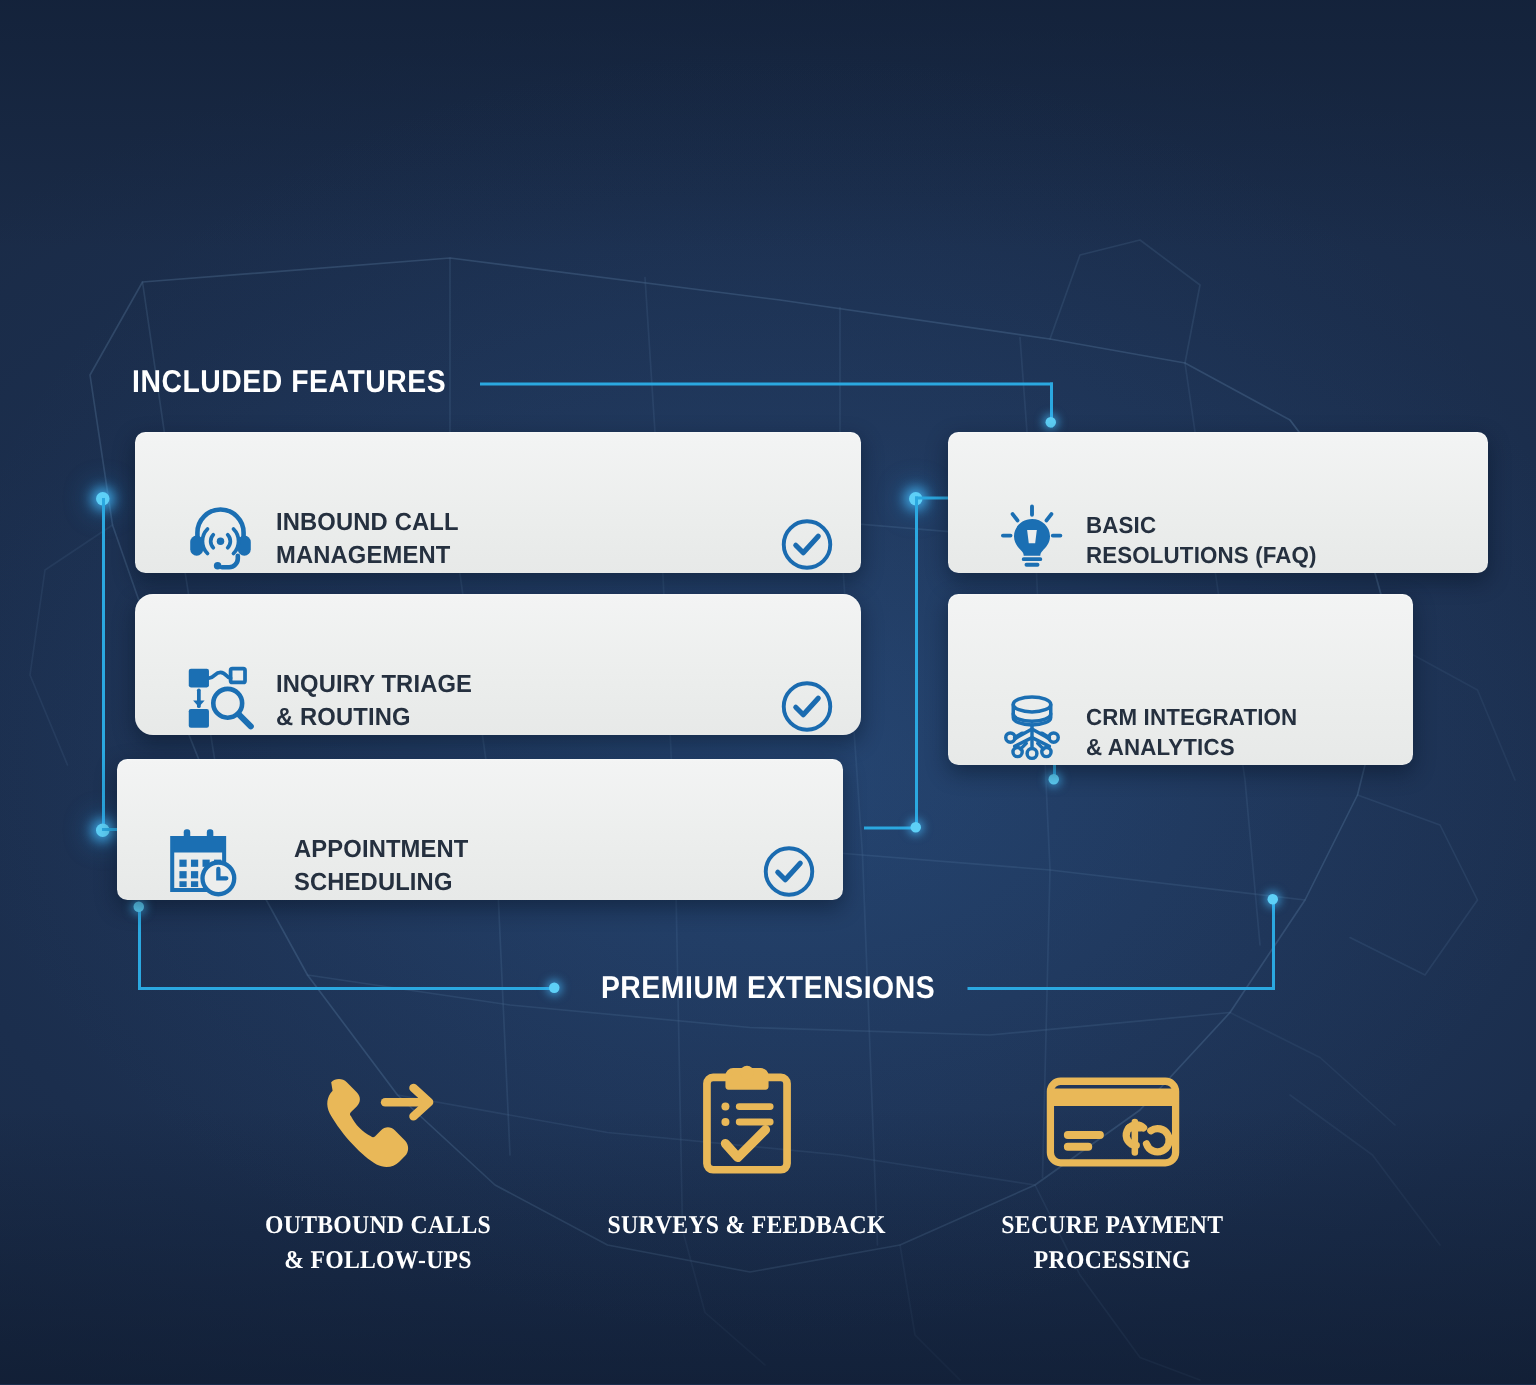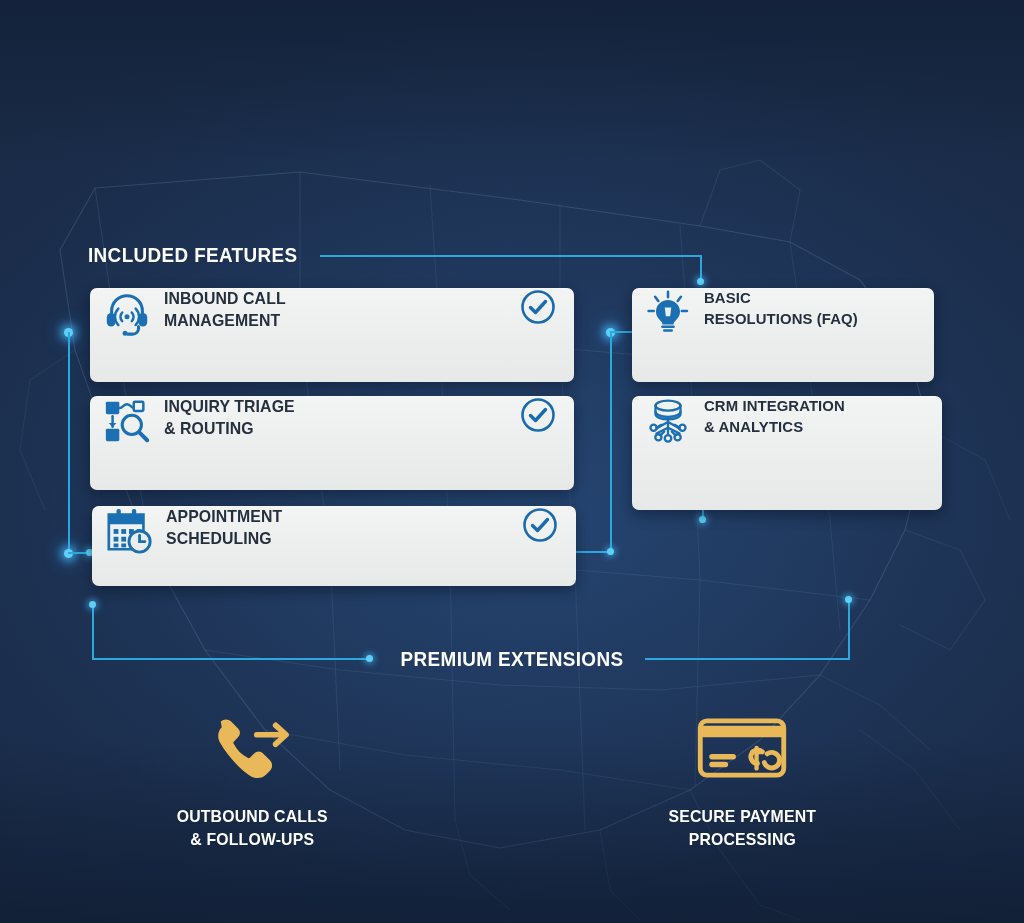--- a/index.html
+++ b/index.html
@@ -99,21 +99,22 @@
     box-shadow: 0 0 6px 2px rgba(70,190,255,.6);
   }
 
   
   .card {
     position: absolute;
     background: linear-gradient(180deg, #f3f4f4 0%, #eceeed 55%, #e7e9e8 100%);
     border-radius: 7px;
     box-shadow: 0 5px 14px rgba(5,15,30,.45), 0 1px 0 rgba(255,255,255,.25) inset;
     display: flex;
-    align-items: flex-start;
+    align-items: flex-end;
+    padding-left: 20px;
   }
   .card-icon {
     flex: 0 0 auto;
     width: 74px;
     display: flex; align-items: center; justify-content: center;
     color: #1b6fb3;
   }
   .card-icon svg { display: block; }
   .card-text {
     flex: 1 1 auto;
@@ -128,36 +129,37 @@
   .card-check {
     flex: 0 0 auto;
     width: 72px;
     display: flex; align-items: center; justify-content: center;
     color: #1a6bb0;
   }
   .card-check svg { display: block; }
 
   
   #card-0 { left: 90px; top: 288px; width: 484px; height: 94px; }
-  #card-1 { left: 90px; top: 396px; width: 484px; height: 94px; }
-  #card-2 { left: 92px; top: 506px; width: 484px; height: 80px; }
-  
-  #card-3 { left: 632px; top: 288px; width: 302px; height: 94px; }
+  #card-1 { left: 90px; top: 396px; width: 484px; height: 94px; border-radius: 12px; }
+  #card-2 { left: 78px; top: 506px; width: 484px; height: 94px; gap: 24px; }
+  
+  #card-3 { left: 632px; top: 288px; width: 360px; height: 94px; }
   #card-4 { left: 632px; top: 396px; width: 310px; height: 114px; }
   #card-3 .card-text, #card-4 .card-text { font-size: 15.5px; }
   #card-3 .card-icon, #card-4 .card-icon { width: 72px; }
 
   
   .prem {
     position: absolute;
     top: 706px;
     width: 260px;
     display: flex;
     flex-direction: column;
     align-items: center;
+    font-family: Liberation Serif, serif;
   }
   .prem-icon { color: #e9b858; height: 84px; display: flex; align-items: center; justify-content: center; }
   .prem-icon svg { display: block; }
   .prem-label {
     margin-top: 16px;
     color: #ffffff;
     font-size: 17px;
     font-weight: 700;
     line-height: 1.33;
     text-align: center;
@@ -359,20 +361,34 @@
       <svg width="82" height="70" viewBox="0 0 86 74" fill="none" stroke="currentColor">
         <path d="M10 9c3-3 8-3 11 0l7 7c3 3 3 7 0 10l-4 4c-1 1-1 2 0 3 3 6 8 11 14 14 1 1 2 1 3 0l4-4c3-3 7-3 10 0l7 7c3 3 3 8 0 11l-4 4c-4 4-10 5-16 2C32 61 18 47 9 31 6 25 7 19 11 15z" fill="currentColor" stroke="none"></path>
         <path d="M48 23h30" stroke-width="6" stroke-linecap="round"></path>
         <path d="M68 13l11 10-11 10" stroke-width="6" stroke-linecap="round" stroke-linejoin="round"></path>
       </svg>
     </div>
     <div class="prem-label">OUTBOUND CALLS
 &amp; FOLLOW-UPS</div>
   </div>
 
+  <div class="prem" id="prem-1">
+    <div class="prem-icon">
+      <svg width="66" height="76" viewBox="0 0 62 74" fill="none" stroke="currentColor" stroke-width="5" stroke-linecap="round" stroke-linejoin="round">
+        <path d="M20 8H9a4 4 0 0 0-4 4v52a4 4 0 0 0 4 4h44a4 4 0 0 0 4-4V12a4 4 0 0 0-4-4H42"></path>
+        <path d="M22 4h18a3 3 0 0 1 3 3v7H19V7a3 3 0 0 1 3-3z" fill="currentColor" stroke="currentColor" stroke-width="4"></path>
+        <circle cx="31" cy="5" r="4.5" fill="currentColor" stroke="none"></circle>
+        <circle cx="17" cy="27" r="2.6" fill="currentColor" stroke="none"></circle>
+        <circle cx="17" cy="37" r="2.6" fill="currentColor" stroke="none"></circle>
+        <path d="M26 27h20M26 37h20" stroke-width="4.5"></path>
+        <path d="M17 51l8 9 18-18" stroke-width="6"></path>
+      </svg>
+    </div>
+    <div class="prem-label">SURVEYS &amp; FEEDBACK</div>
+  </div>
 
   <div class="prem" id="prem-2">
     <div class="prem-icon">
       <svg width="92" height="66" viewBox="0 0 94 68" fill="none" stroke="currentColor" stroke-width="5" stroke-linejoin="round">
         <rect x="4" y="6" width="86" height="56" rx="7"></rect>
         <path d="M4 17h86" stroke-width="12"></path>
         <path d="M16 43h22M16 51h14" stroke-width="5.5" stroke-linecap="round"></path>
         <path d="M62 34v21" stroke-width="4.5" stroke-linecap="round"></path>
         <path d="M68 38a7 7 0 1 0-5 12" stroke-width="5" stroke-linecap="round" fill="none"></path>
         <path d="M58 38h8" stroke-width="5" stroke-linecap="round"></path>

